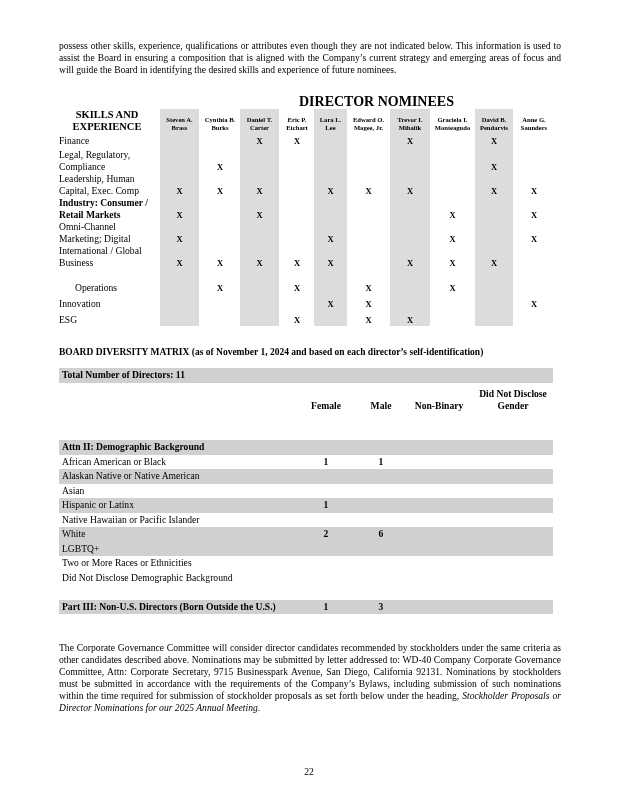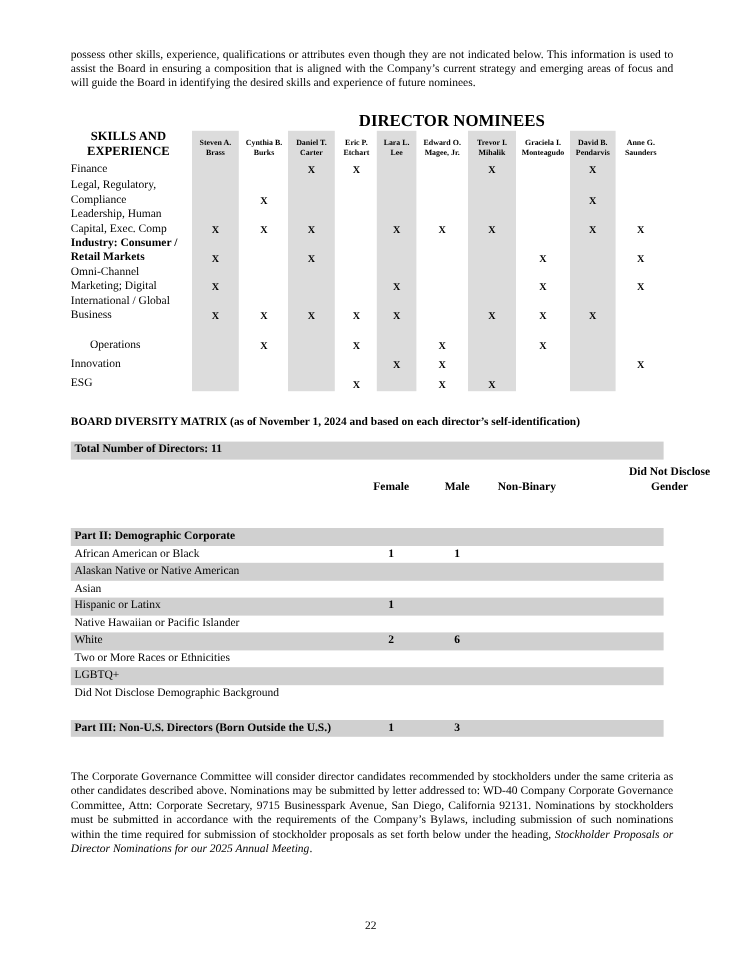--- a/index.html
+++ b/index.html
@@ -130,35 +130,35 @@
 <div id="div-title">BOARD DIVERSITY MATRIX (as of November 1, 2024 and based on each director’s self-identification)</div>
 
 <div id="matrix">
   <div class="mrow g b">
     <span>Total Number of Directors:  11</span>
   </div>
   <div class="mhead">
     <div class="h" style="left:244px; top:17px; width:46px;">Female</div>
     <div class="h" style="left:302px; top:17px; width:40px;">Male</div>
     <div class="h" style="left:348px; top:17px; width:64px;">Non-Binary</div>
-    <div class="h" style="left:415px; top:5px; width:78px;margin-left:45px;">Did Not Disclose Gender</div>
+    <div class="h" style="left:415px; top:5px; width:78px;">Did Not Disclose Gender</div>
   </div>
   <div class="spacer"></div>
   <div class="mrow g b">
-    <span>Part II: Demographic Corporate</span>
+    <span>Attn II: Demographic Background</span>
   </div>
   <div id="part2-rows">
       <div class="mrow"><span>African American or Black</span><span class="v f">1</span><span class="v m">1</span></div>
       <div class="mrow g"><span>Alaskan Native or Native American</span><span class="v f"></span><span class="v m"></span></div>
       <div class="mrow"><span>Asian</span><span class="v f"></span><span class="v m"></span></div>
       <div class="mrow g"><span>Hispanic or Latinx</span><span class="v f">1</span><span class="v m"></span></div>
       <div class="mrow"><span>Native Hawaiian or Pacific Islander</span><span class="v f"></span><span class="v m"></span></div>
       <div class="mrow g"><span>White</span><span class="v f">2</span><span class="v m">6</span></div>
+      <div class="mrow g"><span>LGBTQ+</span><span class="v f"></span><span class="v m"></span></div>
       <div class="mrow"><span>Two or More Races or Ethnicities</span><span class="v f"></span><span class="v m"></span></div>
-      <div class="mrow g"><span>LGBTQ+</span><span class="v f"></span><span class="v m"></span></div>
       <div class="mrow"><span>Did Not Disclose Demographic Background</span><span class="v f"></span><span class="v m"></span></div>
     </div>
   <div class="spacer"></div>
   <div class="mrow g b">
     <span>Part III:  Non-U.S. Directors (Born Outside the U.S.)</span>
     <span class="v f">1</span>
     <span class="v m">3</span>
   </div>
 </div>
 

